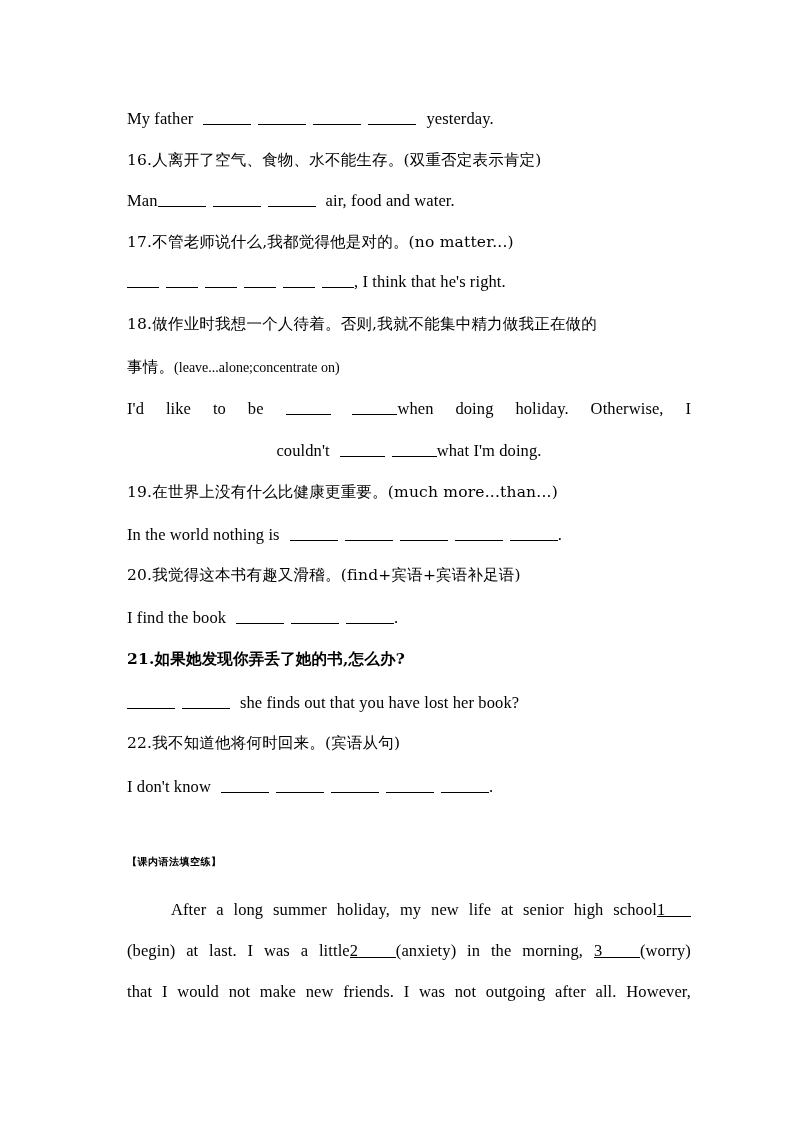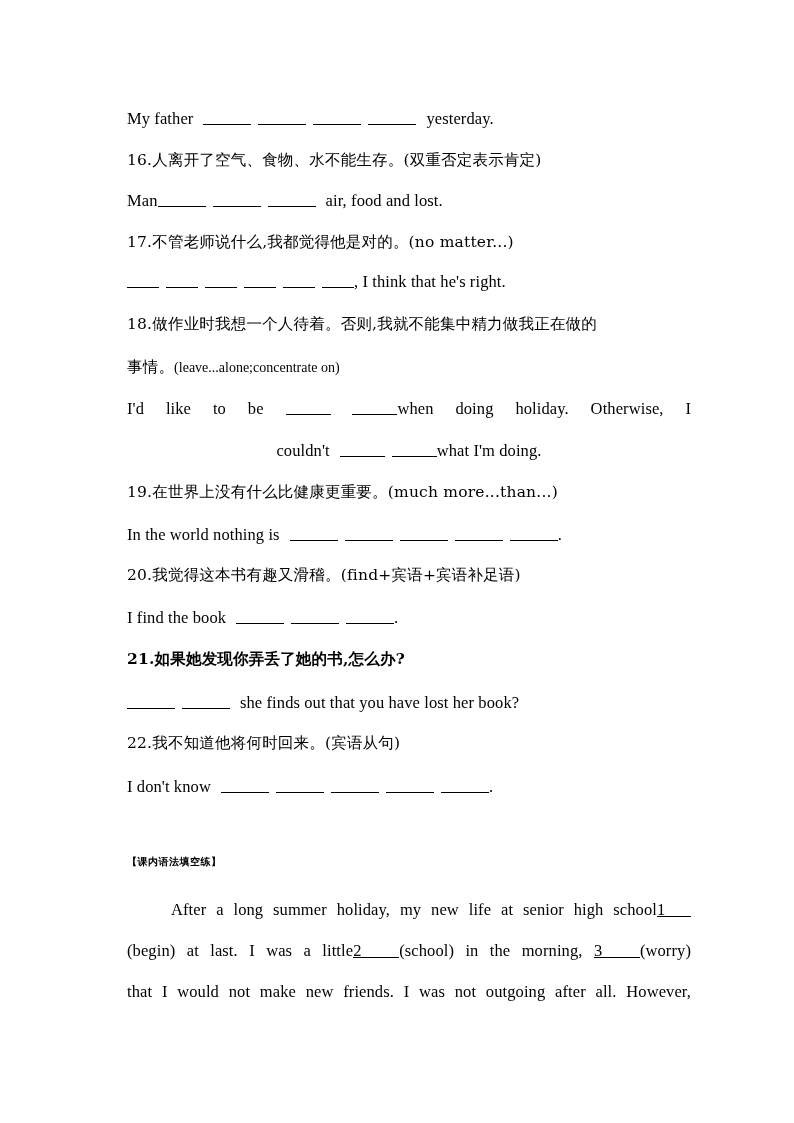--- a/index.html
+++ b/index.html
@@ -83,21 +83,21 @@
 
 <div class="page">
 
   <div class="line" style="top:108px;">
     <span>My father</span><span class="sp-lg"></span><span class="blank b-lg"></span><span class="sp"></span><span class="blank b-lg"></span><span class="sp"></span><span class="blank b-lg"></span><span class="sp"></span><span class="blank b-lg"></span><span class="sp-lg"></span><span>yesterday.</span>
   </div>
 
   <div class="line cn" style="top:150px;">16.人离开了空气、食物、水不能生存。(双重否定表示肯定)</div>
 
   <div class="line" style="top:190px;">
-    <span>Man</span><span class="blank b-lg"></span><span class="sp"></span><span class="blank b-lg"></span><span class="sp"></span><span class="blank b-lg"></span><span class="sp-lg"></span><span>air, food and lost.</span>
+    <span>Man</span><span class="blank b-lg"></span><span class="sp"></span><span class="blank b-lg"></span><span class="sp"></span><span class="blank b-lg"></span><span class="sp-lg"></span><span>air, food and water.</span>
   </div>
 
   <div class="line cn" style="top:232px;">17.不管老师说什么,我都觉得他是对的。(no matter...)</div>
 
   <div class="line" style="top:271px;">
     <span class="blank b-sm"></span><span class="sp"></span><span class="blank b-sm"></span><span class="sp"></span><span class="blank b-sm"></span><span class="sp"></span><span class="blank b-sm"></span><span class="sp"></span><span class="blank b-sm"></span><span class="sp"></span><span class="blank b-sm"></span><span>, I think that he's right.</span>
   </div>
 
   <div class="line cn" style="top:314px;">18.做作业时我想一个人待着。否则,我就不能集中精力做我正在做的</div>
 
@@ -146,19 +146,19 @@
     <span>I don't know</span><span class="sp-lg"></span><span class="blank b-lg"></span><span class="sp"></span><span class="blank b-lg"></span><span class="sp"></span><span class="blank b-lg"></span><span class="sp"></span><span class="blank b-lg"></span><span class="sp"></span><span class="blank b-lg"></span><span>.</span>
   </div>
 
   <div class="line hdr" style="top:853px;">【课内语法填空练】</div>
 
   <div class="line just" style="top:900px;">
     <span class="indent"></span><span>After a long summer holiday, my new life at senior high school</span><span class="numblank nb-n">1</span>
   </div>
 
   <div class="line just" style="top:941px;">
-    <span><span>(begin) at last. I was a little</span><span class="numblank nb-w">2</span><span>(school) in the morning,</span></span>
+    <span><span>(begin) at last. I was a little</span><span class="numblank nb-w">2</span><span>(anxiety) in the morning,</span></span>
     <span><span class="numblank nb-w">3</span><span>(worry)</span></span>
   </div>
 
   <div class="line just" style="top:982px;">that I would not make new friends. I was not outgoing after all. However,</div>
 
 </div>
 
 </body></html>

